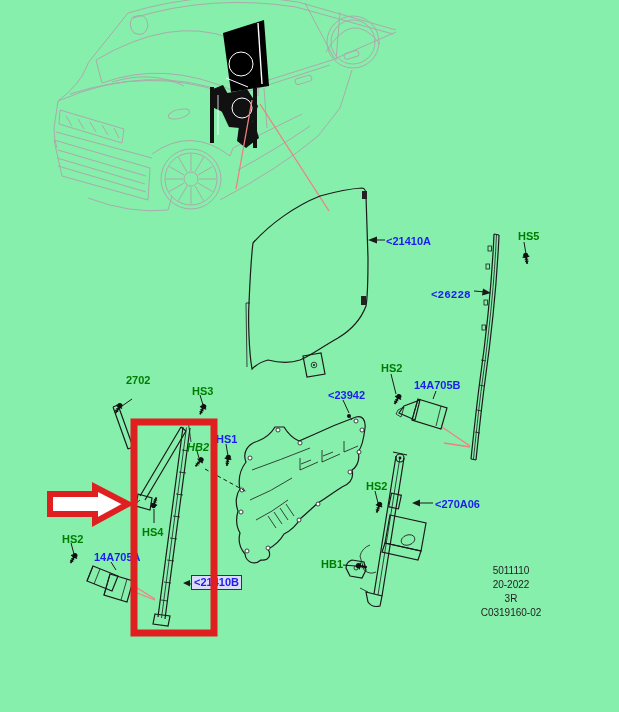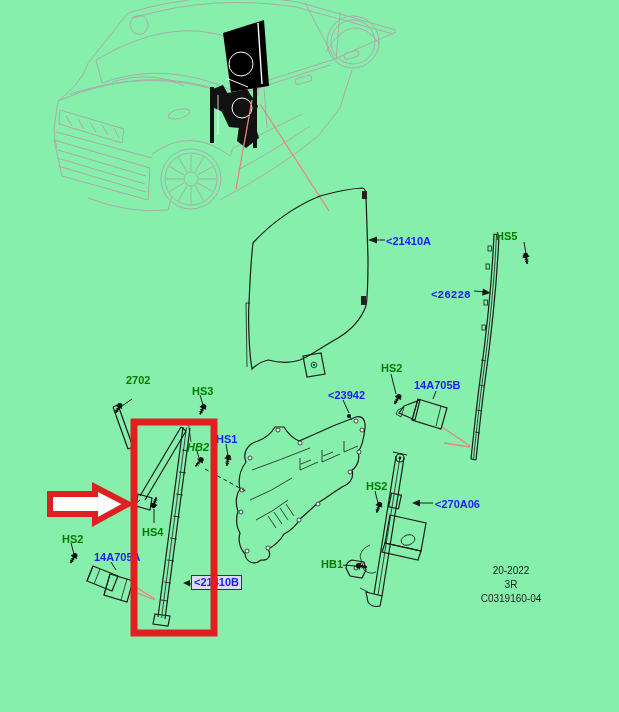--- a/index.html
+++ b/index.html
@@ -253,41 +253,42 @@
 
     <g class="pink">
       <path d="M442,427 L470,446"></path>
       <path d="M444,443 L470,447"></path>
       <path d="M134,586 L155,599"></path>
       <path d="M137,593 L155,600"></path>
     </g>
   </svg>
 
   <div class="lbl blue" style="left:386px;top:235px;">&lt;21410A</div>
-  <div class="lbl green" style="left:496px;top:230px;">HS5</div>
+  <div class="lbl green" style="left:518px;top:230px;">HS5</div>
   <div class="lbl blue" style="left:431px;top:289px;font-family:Liberation Mono, monospace;">&lt;26228</div>
   <div class="lbl green" style="left:381px;top:362px;">HS2</div>
   <div class="lbl blue" style="left:414px;top:379px;">14A705B</div>
   <div class="lbl blue" style="left:328px;top:389px;">&lt;23942</div>
   <div class="lbl blue" style="left:216px;top:433px;text-align:right;">HS1</div>
   <div class="lbl green" style="left:126px;top:374px;">2702</div>
   <div class="lbl green" style="left:192px;top:385px;text-align:center;">HS3</div>
   <div class="lbl green" style="left:187px;top:441px;font-style:italic;">HB2</div>
   <div class="lbl green" style="left:142px;top:526px;">HS4</div>
   <div class="lbl green" style="left:62px;top:533px;">HS2</div>
   <div class="lbl blue" style="left:94px;top:551px;">14A705A</div>
   <div class="lbl blue boxed" style="left:191px;top:575px;">&lt;21410B</div>
   <div class="lbl green" style="left:366px;top:480px;">HS2</div>
   <div class="lbl blue" style="left:435px;top:498px;">&lt;270A06</div>
   <div class="lbl green" style="left:321px;top:558px;">HB1</div>
 
   <div id="sheet-info">
+    <div>5011110</div>
     <div>20-2022</div>
     <div>3R</div>
-    <div>C0319160-04</div>
+    <div>C0319160-02</div>
   </div>
 
   <svg id="overlay-svg" width="619" height="712" viewBox="0 0 619 712">
     <rect x="134" y="422" width="80" height="211" fill="none" stroke="var(--highlight)" stroke-width="7"></rect>
     <polygon points="50,494 95,494 95,487 128,504 95,522 95,514 50,514" fill="#fff" stroke="var(--highlight)" stroke-width="6" stroke-linejoin="miter"></polygon>
   </svg>
 
 </div>
 
 </body></html>

